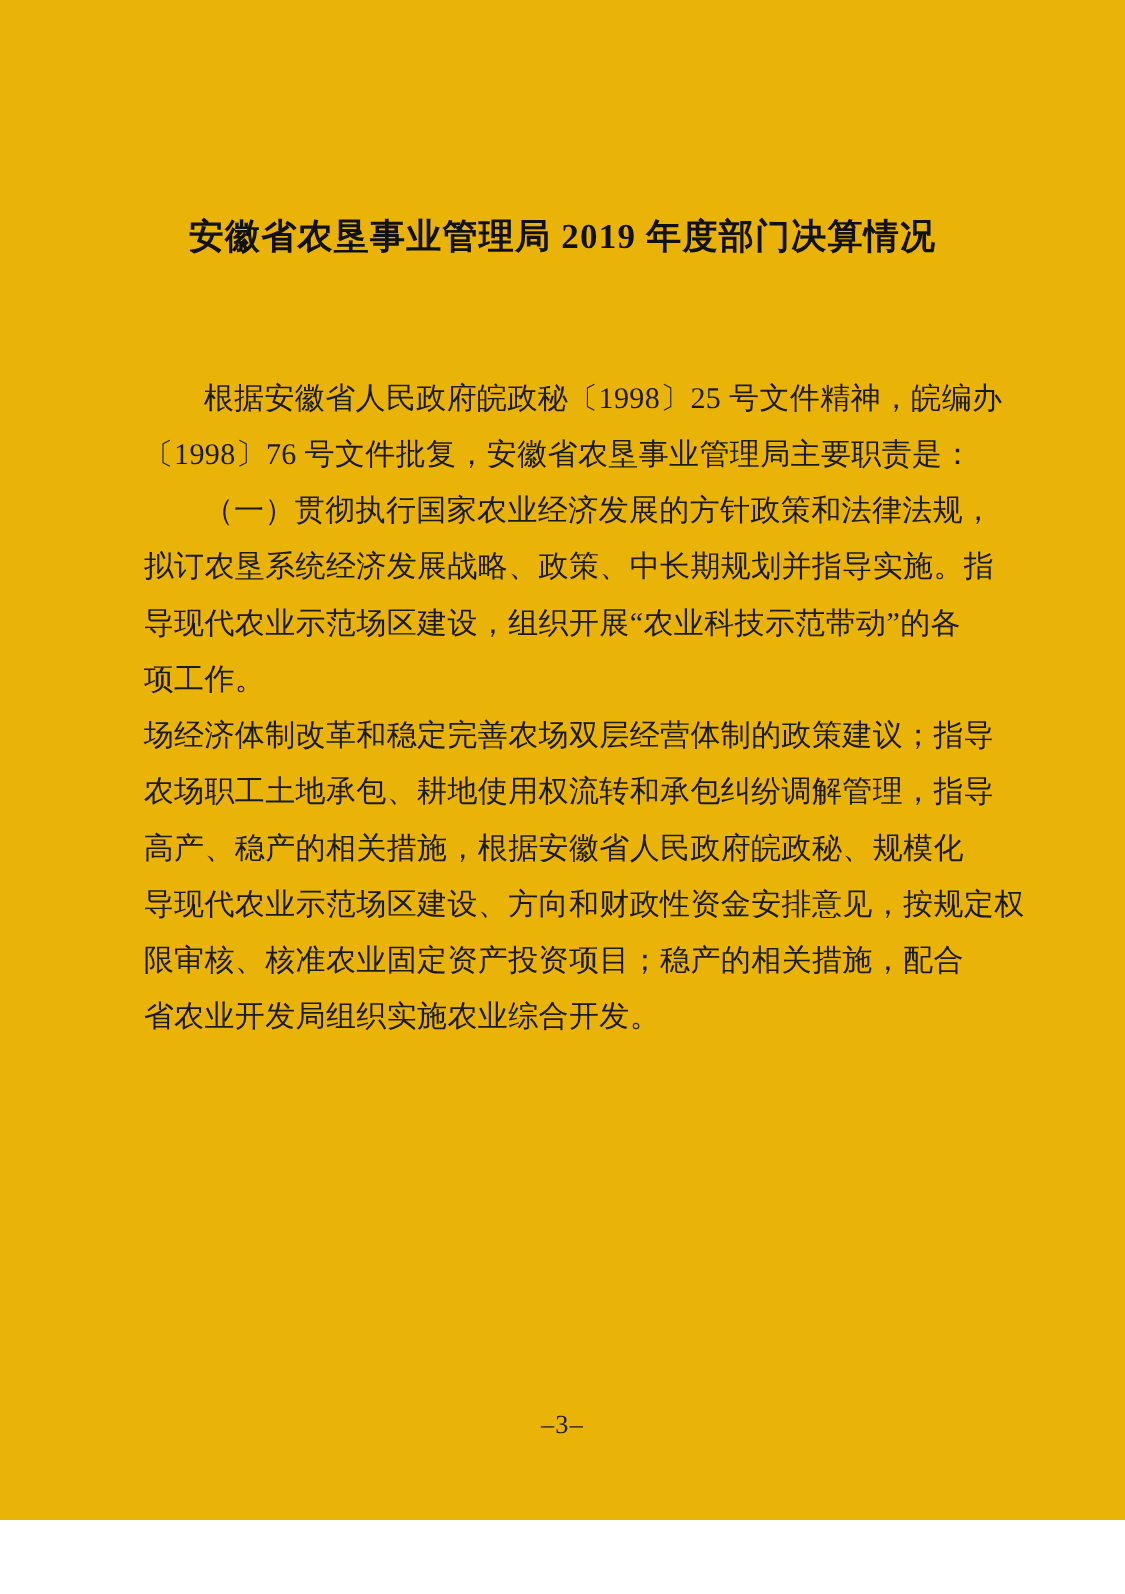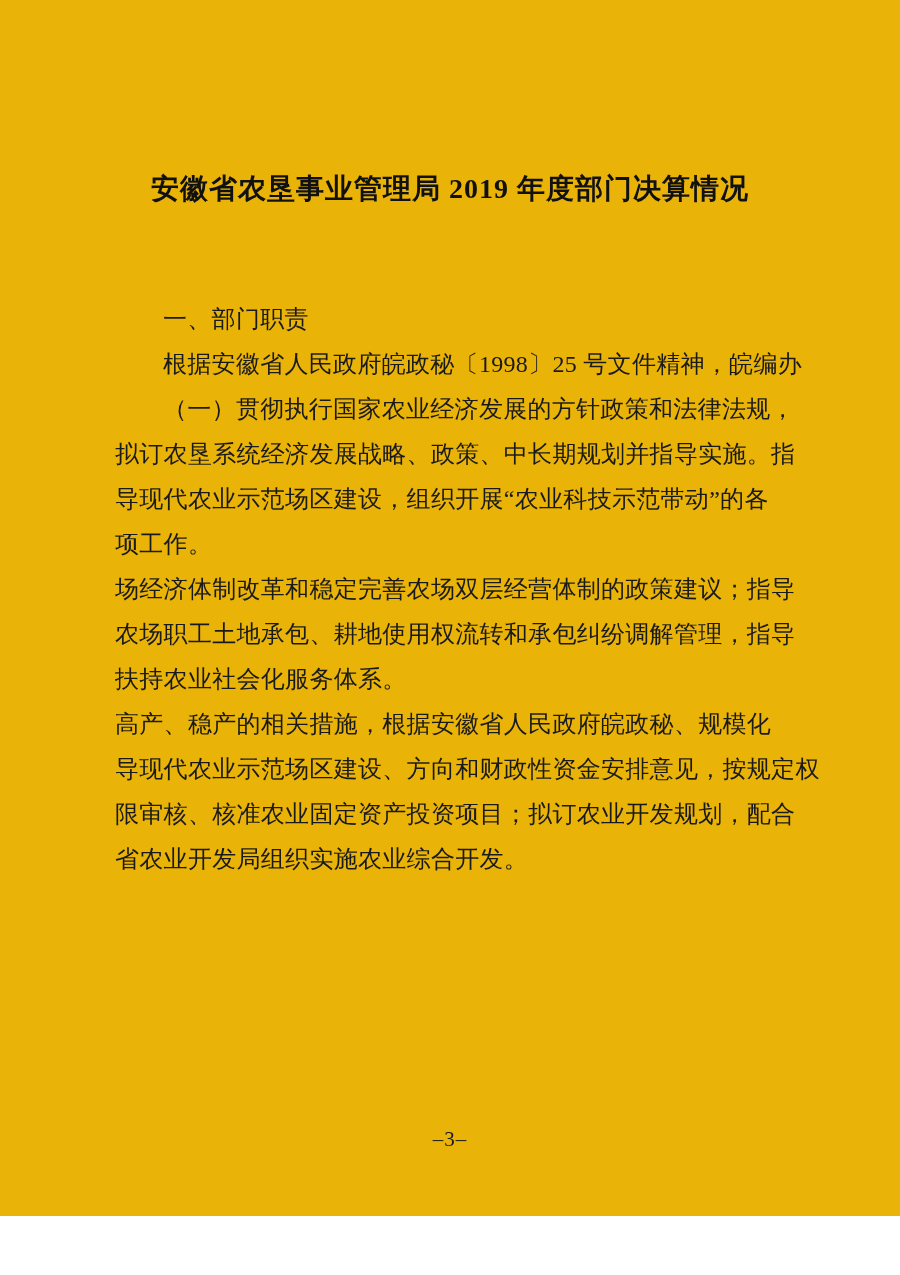--- a/index.html
+++ b/index.html
@@ -58,30 +58,29 @@
   }
 </style>
 </head>
 <body>
 
 <div class="page">
 
   <div class="doc-title">安徽省农垦事业管理局 2019 年度部门决算情况</div>
 
   <div class="doc-body">
-    <div class="text-line indent">一、部门职责</div>
     <div class="text-line indent">根据安徽省人民政府皖政秘〔1998〕25 号文件精神，皖编办</div>
+    <div class="text-line">〔1998〕76 号文件批复，安徽省农垦事业管理局主要职责是：</div>
     <div class="text-line indent">（一）贯彻执行国家农业经济发展的方针政策和法律法规，</div>
     <div class="text-line">拟订农垦系统经济发展战略、政策、中长期规划并指导实施。指</div>
     <div class="text-line">导现代农业示范场区建设，组织开展“农业科技示范带动”的各</div>
     <div class="text-line">项工作。</div>
     <div class="text-line">场经济体制改革和稳定完善农场双层经营体制的政策建议；指导</div>
     <div class="text-line">农场职工土地承包、耕地使用权流转和承包纠纷调解管理，指导</div>
-    <div class="text-line">扶持农业社会化服务体系。</div>
     <div class="text-line">高产、稳产的相关措施，根据安徽省人民政府皖政秘、规模化</div>
     <div class="text-line">导现代农业示范场区建设、方向和财政性资金安排意见，按规定权</div>
-    <div class="text-line">限审核、核准农业固定资产投资项目；拟订农业开发规划，配合</div>
+    <div class="text-line">限审核、核准农业固定资产投资项目；稳产的相关措施，配合</div>
     <div class="text-line">省农业开发局组织实施农业综合开发。</div>
   </div>
 
   <div class="page-number">–3–</div>
 
 </div>
 
 </body></html>

